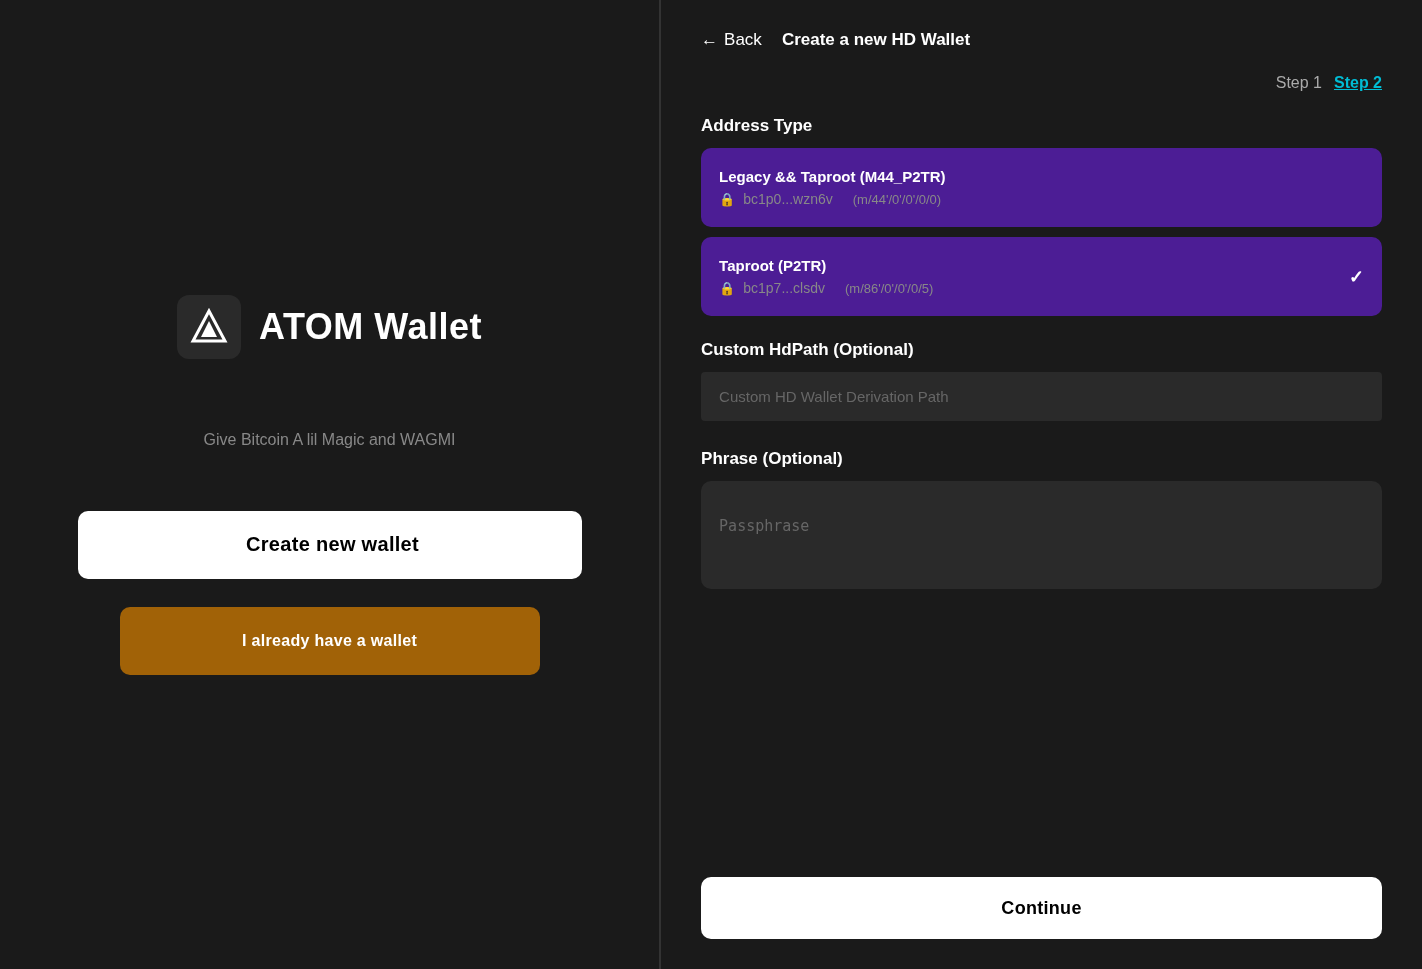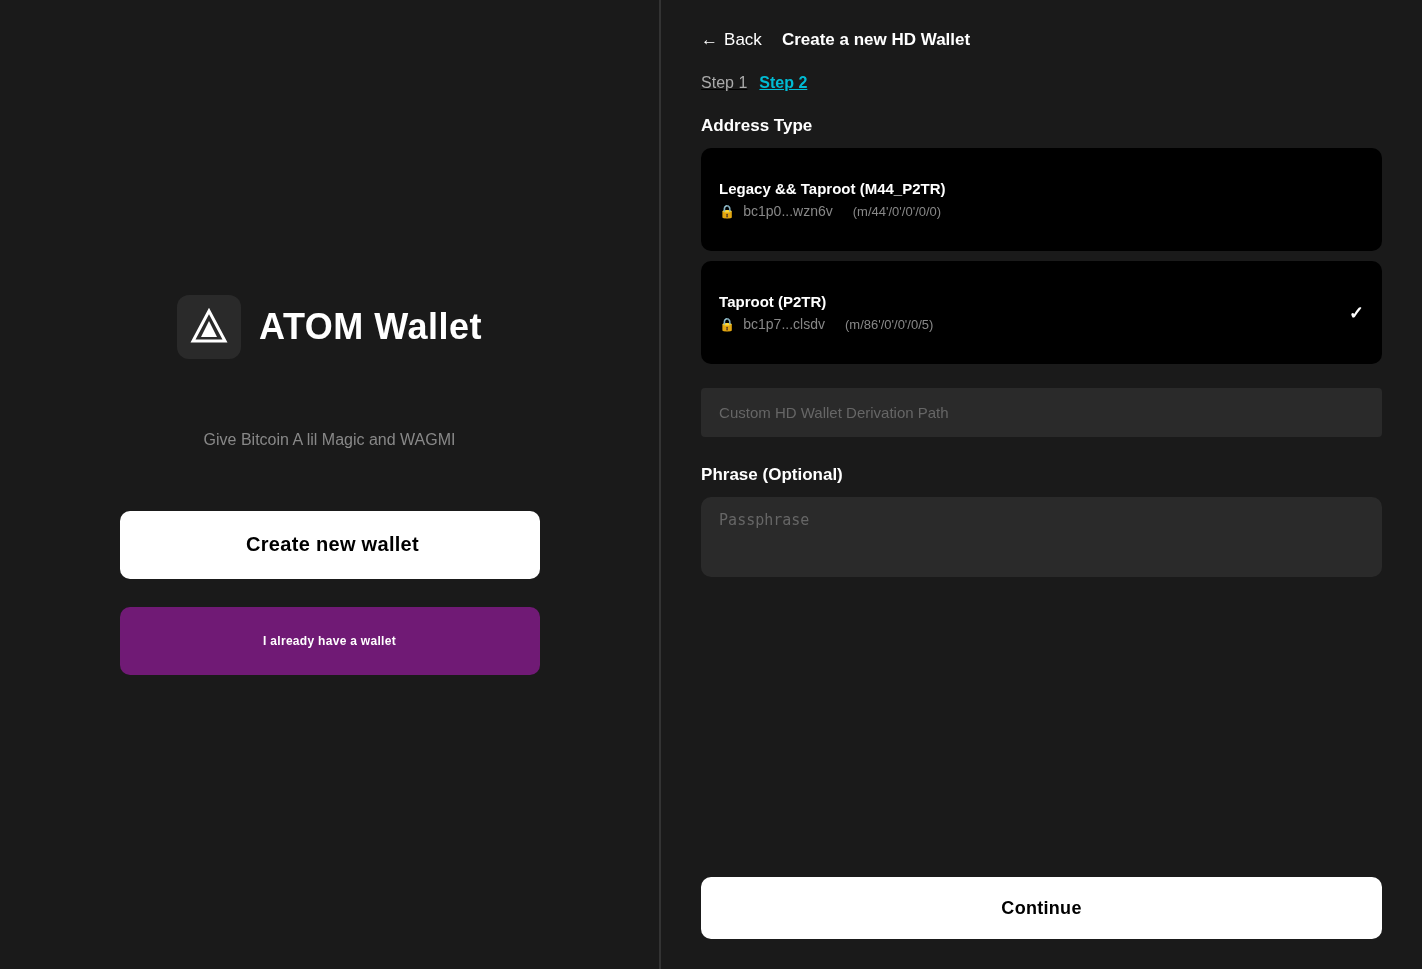--- a/index.html
+++ b/index.html
@@ -55,42 +55,42 @@
     }
 
     .tagline {
       color: #888888;
       font-size: 16px;
       margin-bottom: 50px;
       text-align: center;
     }
 
     .btn-create {
-      width: 420px;
+      width: 504px;
       height: 68px;
       background: #ffffff;
       border: none;
       border-radius: 10px;
       color: #000000;
       font-size: 20px;
       font-weight: 700;
       cursor: pointer;
       margin-bottom: 16px;
       letter-spacing: 0.3px;
       padding-left: 6px;
     }
 
     .btn-import {
       width: 420px;
       height: 68px;
-      background: #701a75;
-      border: none;
-      border-radius: 10px;
-      color: #ffffff;
-      font-size: 12px;
+      background: #a16207;
+      border: none;
+      border-radius: 10px;
+      color: #ffffff;
+      font-size: 16px;
       font-weight: 600;
       cursor: pointer;
       letter-spacing: 0.3px;
     }
 
     
     .divider {
       width: 2px;
       height: 969px;
       background: #333333;
@@ -129,24 +129,23 @@
     .rp-title {
       color: #ffffff;
       font-size: 17px;
       font-weight: 700;
     }
 
     
     .steps-row {
       display: flex;
       align-items: center;
-      justify-content: flex-start;
+      justify-content: flex-end;
       gap: 12px;
       margin-bottom: 24px;
-      text-decoration: underline;
     }
 
     .step-label {
       color: #aaaaaa;
       font-size: 16px;
     }
 
     .step-active {
       color: #00bcd4;
       font-size: 16px;
@@ -157,23 +156,23 @@
     
     .section-label {
       color: #ffffff;
       font-size: 17px;
       font-weight: 700;
       margin-bottom: 12px;
     }
 
     
     .address-card {
-      background: #000000;
-      border-radius: 10px;
-      padding: 32px 18px;
+      background: #4c1d95;
+      border-radius: 10px;
+      padding: 20px 18px;
       margin-bottom: 10px;
       cursor: pointer;
       position: relative;
     }
 
     .address-card-title {
       color: #ffffff;
       font-size: 15px;
       font-weight: 600;
       margin-bottom: 6px;
@@ -232,21 +231,21 @@
     .phrase-section {
       margin-top: 14px;
       flex: 1;
     }
 
     .phrase-input {
       width: 100%;
       background: #2a2a2a;
       border: none;
       border-radius: 10px;
-      padding: 14px 18px;
+      padding: 36px 18px;
       color: #666666;
       font-size: 15px;
       outline: none;
       min-height: 80px;
       resize: none;
     }
 
     .phrase-input::placeholder {
       color: #666666;
     }
@@ -318,20 +317,21 @@
     <div class="address-card-title">Taproot (P2TR)</div>
     <div class="address-card-detail">
       <span class="lock-icon">🔒</span>
       <span>bc1p7...clsdv</span>
       <span class="address-path">(m/86'/0'/0'/0/5)</span>
     </div>
     <span class="check-mark">✓</span>
   </div>
 
   <div class="custom-hd-section">
+    <div class="section-label">Custom HdPath (Optional)</div>
     <input class="input-field" type="text" placeholder="Custom HD Wallet Derivation Path" style="">
   </div>
 
   <div class="phrase-section">
     <div class="section-label">Phrase (Optional)</div>
     <textarea class="phrase-input" placeholder="Passphrase" style=""></textarea>
   </div>
 
   <button class="continue-btn">Continue</button>
 </div>

